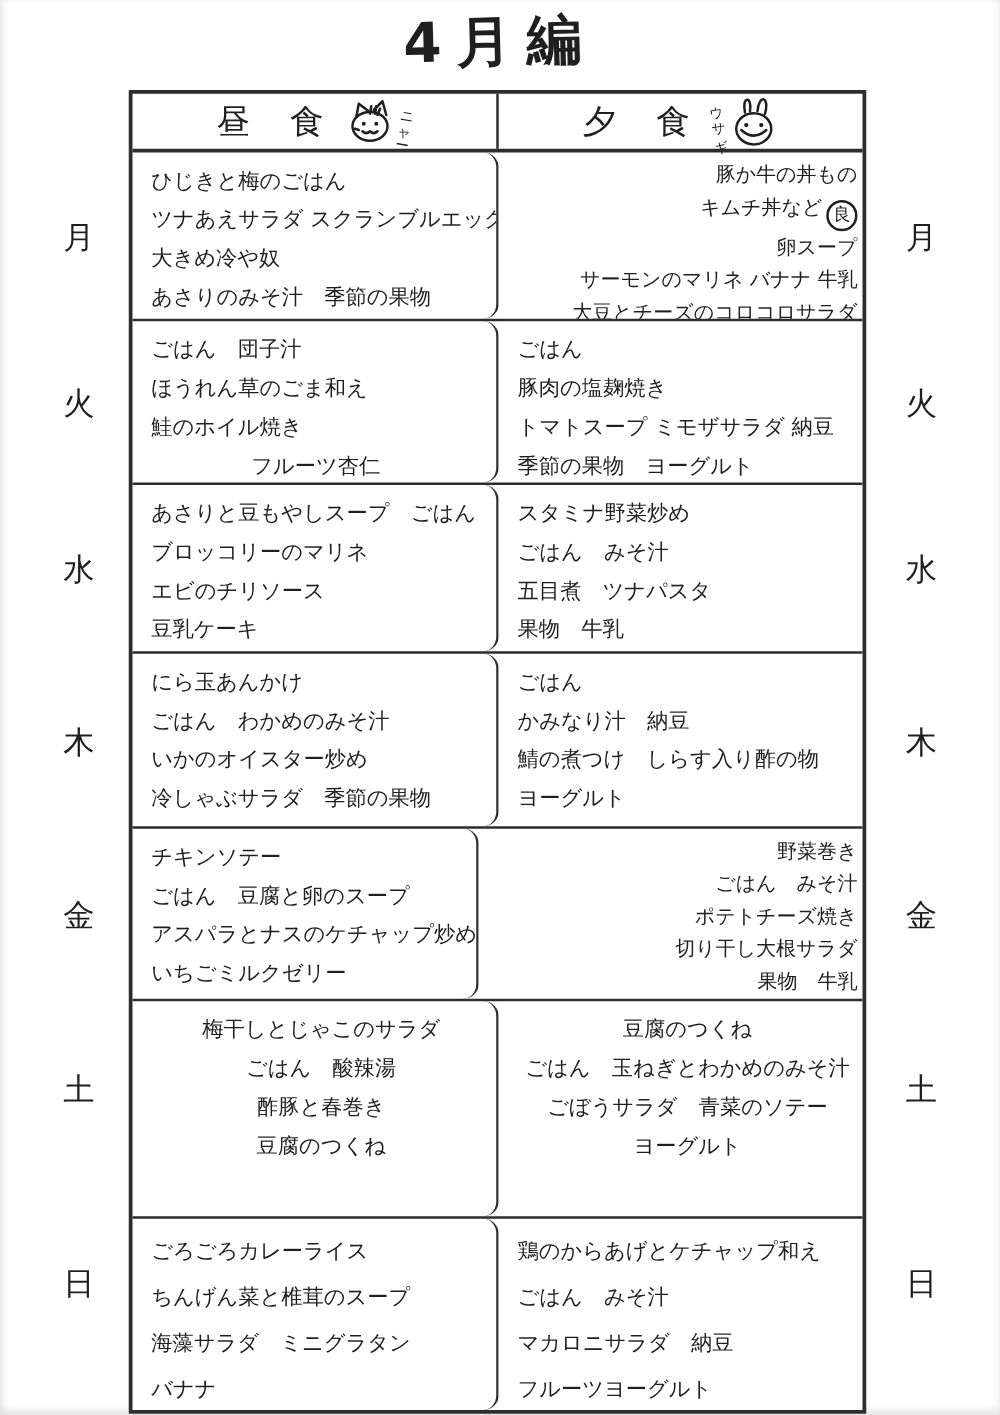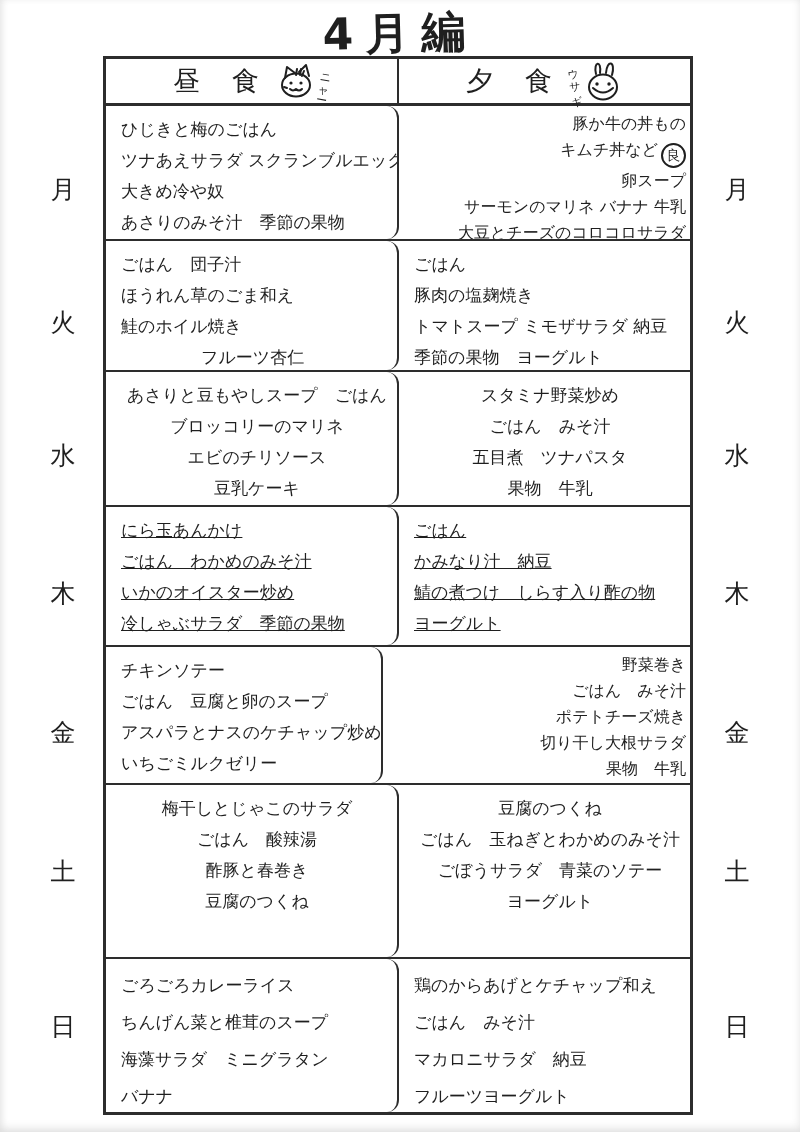--- a/index.html
+++ b/index.html
@@ -8,21 +8,21 @@
     background:#ffffff; overflow:hidden;
     font-family:"DejaVu Sans", sans-serif; color:#1f1f1f;
     box-shadow: inset 0 -4px 8px rgba(0,0,0,0.10), inset 3px 0 6px rgba(0,0,0,0.04);
   }
   .page-title {
     position:absolute; top:4px; left:0; right:0; text-align:center;
     font-size:44px; font-weight:bold; letter-spacing:12px;
     transform:rotate(-1.5deg);
   }
   .menu-table {
-    position:absolute; left:103px; top:56px; width:590px;
+    position:absolute; left:103px; top:72px; width:590px;
     border:3px solid #2d2d2d; box-sizing:border-box; background:#fff;
   }
   .header-row { display:flex; height:47px; box-sizing:border-box; border-bottom:3px solid #2d2d2d; }
   .header-cell {
     flex:1; display:flex; align-items:center; justify-content:center; gap:8px;
     font-size:27px; font-weight:500; box-sizing:border-box;
   }
   .header-cell.lunch { border-right:2px solid #2d2d2d; }
   .header-label { letter-spacing:32px; margin-right:-24px; white-space:nowrap; }
   .doodle-group { display:flex; align-items:center; gap:2px; }
@@ -144,35 +144,35 @@
             <div class="line"><span>鮭のホイル焼き</span></div>
             <div class="line indent"><span>フルーツ杏仁</span></div>
           </div>
           <div class="cell dinner">
             <div class="line"><span>ごはん</span></div>
             <div class="line"><span>豚肉の塩麹焼き</span></div>
             <div class="line"><span>トマトスープ ミモザサラダ 納豆</span></div>
             <div class="line"><span>季節の果物　ヨーグルト</span></div>
           </div>
         </div>
-        <div class="row" style="height: 135px; text-align: center;">
+        <div class="row" style="height: 135px;">
           <div class="cell lunch">
             <div class="line"><span>あさりと豆もやしスープ　ごはん</span></div>
             <div class="line"><span>ブロッコリーのマリネ</span></div>
             <div class="line"><span>エビのチリソース</span></div>
             <div class="line"><span>豆乳ケーキ</span></div>
           </div>
           <div class="cell dinner">
             <div class="line"><span>スタミナ野菜炒め</span></div>
             <div class="line"><span>ごはん　みそ汁</span></div>
             <div class="line"><span>五目煮　ツナパスタ</span></div>
             <div class="line"><span>果物　牛乳</span></div>
           </div>
         </div>
-        <div class="row" style="height: 140px; text-decoration: underline;">
+        <div class="row" style="height: 140px;">
           <div class="cell lunch">
             <div class="line"><span>にら玉あんかけ</span></div>
             <div class="line"><span>ごはん　わかめのみそ汁</span></div>
             <div class="line"><span>いかのオイスター炒め</span></div>
             <div class="line"><span>冷しゃぶサラダ　季節の果物</span></div>
           </div>
           <div class="cell dinner">
             <div class="line"><span>ごはん</span></div>
             <div class="line"><span>かみなり汁　納豆</span></div>
             <div class="line"><span>鯖の煮つけ　しらす入り酢の物</span></div>

